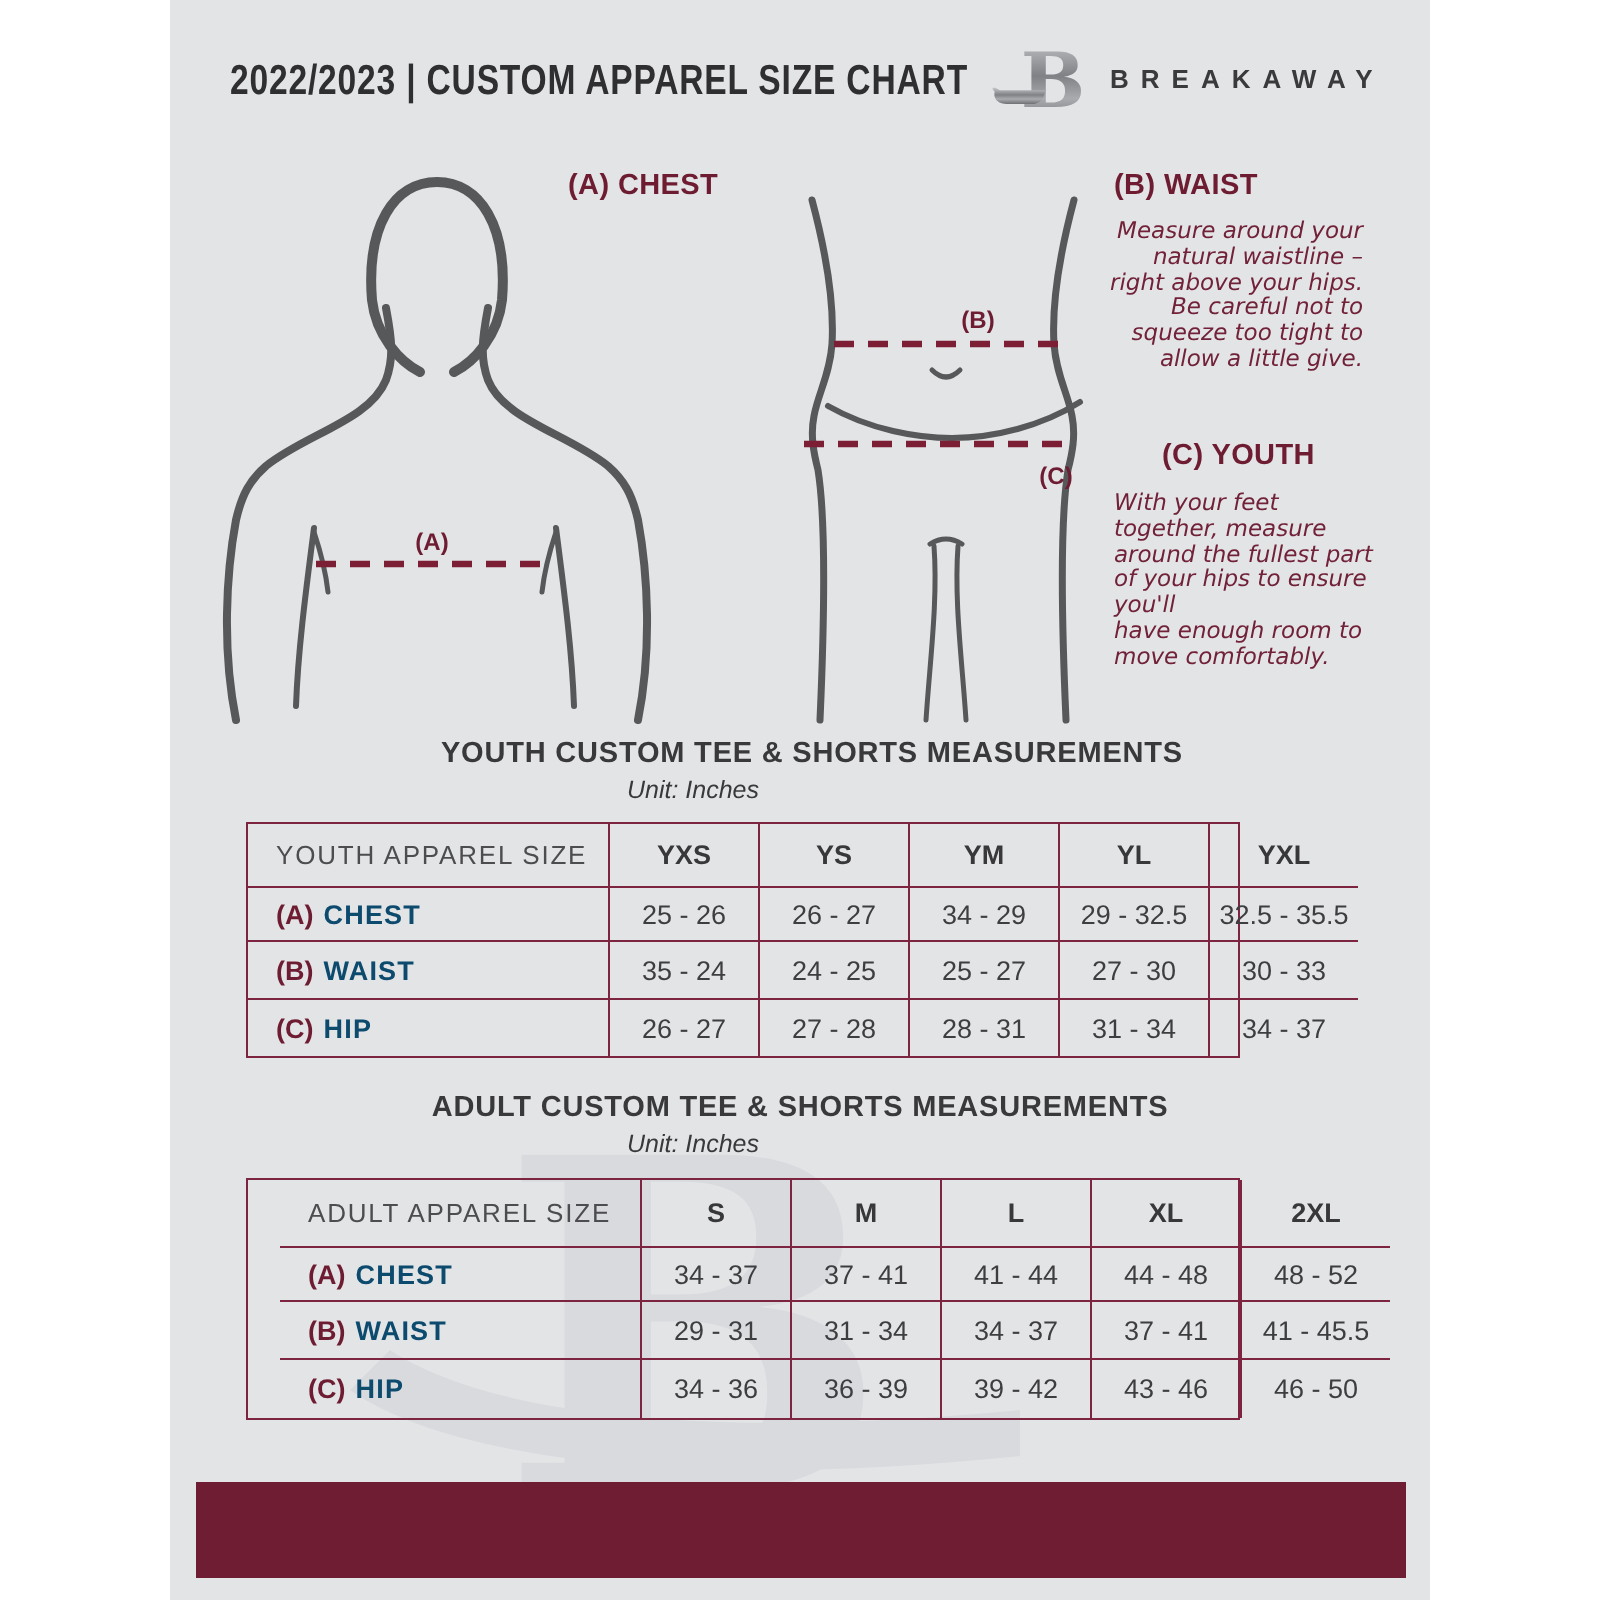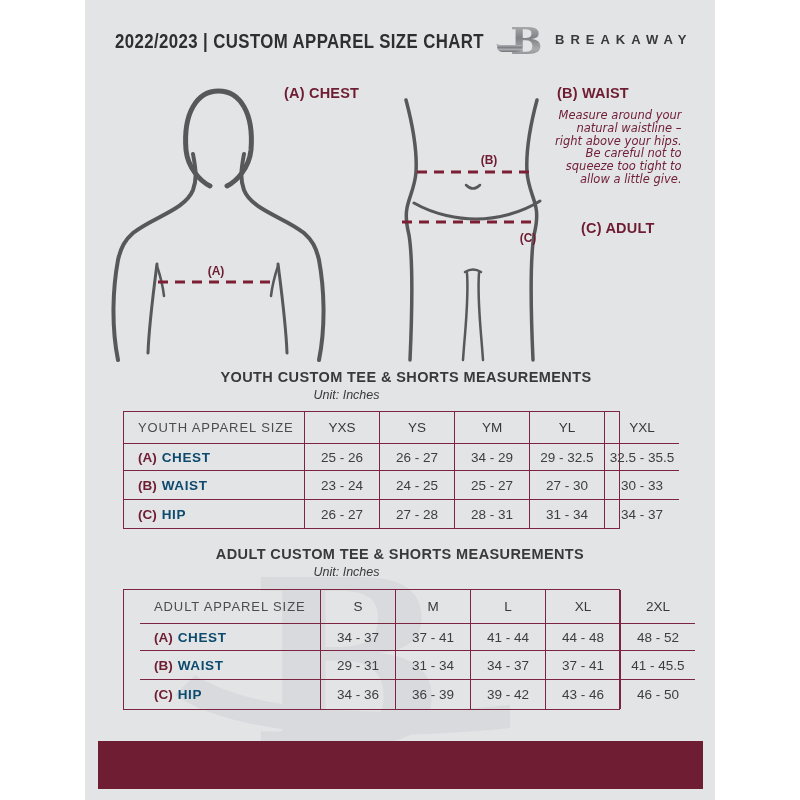--- a/index.html
+++ b/index.html
@@ -54,21 +54,21 @@
   .stable{
     position:absolute;left:38px;width:497px;display:grid;
     grid-template-columns:180px 75px 75px 75px 75px 75px;
     border:1px solid var(--maroon-line);z-index:1;
   }
   .t-youth{top:411px;grid-template-rows:31px 27px 29px 29px;}
   .t-adult{top:589px;grid-template-rows:33px 27px 29px 30px;padding-left:16px;}
   .c{display:flex;align-items:center;justify-content:center;font-size:13.5px;color:#3e3e40;}
   .c.bl{border-left:1px solid var(--maroon-line);}
   .c.bt{border-top:1px solid var(--maroon-line);}
-  .c.h{font-weight:400;color:#38383a;}
+  .c.h{font-weight:700;color:#38383a;}
   .c.lblh{justify-content:flex-start;padding-left:14px;font-weight:400;font-size:13px;letter-spacing:0.9px;color:#4d4d4f;}
   .c.lbl{justify-content:flex-start;padding-left:14px;gap:5px;}
   .c.lbl .key{font-weight:700;color:var(--maroon);}
   .c.lbl .nm{letter-spacing:0.6px;color:#0c4a6e;font-weight:bold;}
 
   
   .watermark{position:absolute;left:70px;top:540px;z-index:0;}
   .footer-bar{position:absolute;left:13px;top:741px;width:605px;height:48px;background:#6f1d33;z-index:2;}
 </style>
 </head>
@@ -123,21 +123,28 @@
   </svg>
 
   <div class="guide-heading gh-a">(A) CHEST</div>
   <div class="guide-heading gh-b">(B) WAIST</div>
   <div class="guide-body gb-b">Measure around your
 natural waistline –
 right above your hips.
 Be careful not to
 squeeze too tight to
 allow a little give.</div>
-  <div class="guide-heading gh-c">(C) ADULT</div>
+  <div class="guide-heading gh-c">(C) YOUTH</div>
+  <div class="guide-body gb-c">With your feet
+together, measure
+around the fullest part
+of your hips to ensure
+you'll
+have enough room to
+move comfortably.</div>
 
   <svg class="watermark" width="440" height="235" viewBox="0 0 440 235" aria-hidden="true">
     <text x="95" y="205" font-family="DejaVu Serif, serif" font-weight="bold" font-size="230" fill="var(--wm)">B</text>
     <path d="M 20 155 C 70 190 190 205 355 188 L 355 165 C 200 180 90 168 40 135 Z" fill="var(--wm)"></path>
   </svg>
 
   <div class="section-title st-youth">YOUTH CUSTOM TEE &amp; SHORTS MEASUREMENTS</div>
   <div class="section-unit su-youth">Unit: Inches</div>
   <div class="stable t-youth">
     <div class="c h lblh">YOUTH APPAREL SIZE</div>
@@ -154,21 +161,21 @@
     <div class="c bt bl">25 - 26</div>
     <div class="c bt bl">26 - 27</div>
     <div class="c bt bl">34 - 29</div>
     <div class="c bt bl">29 - 32.5</div>
     <div class="c bt bl">32.5 - 35.5</div>
 
     <div class="c bt lbl">
         <span class="key">(B)</span>
         <span class="nm">WAIST</span>
       </div>
-    <div class="c bt bl">23 - 24</div>
+    <div class="c bt bl">35 - 24</div>
     <div class="c bt bl">24 - 25</div>
     <div class="c bt bl">25 - 27</div>
     <div class="c bt bl">27 - 30</div>
     <div class="c bt bl">30 - 33</div>
 
     <div class="c bt lbl">
         <span class="key">(C)</span>
         <span class="nm">HIP</span>
       </div>
     <div class="c bt bl">26 - 27</div>

